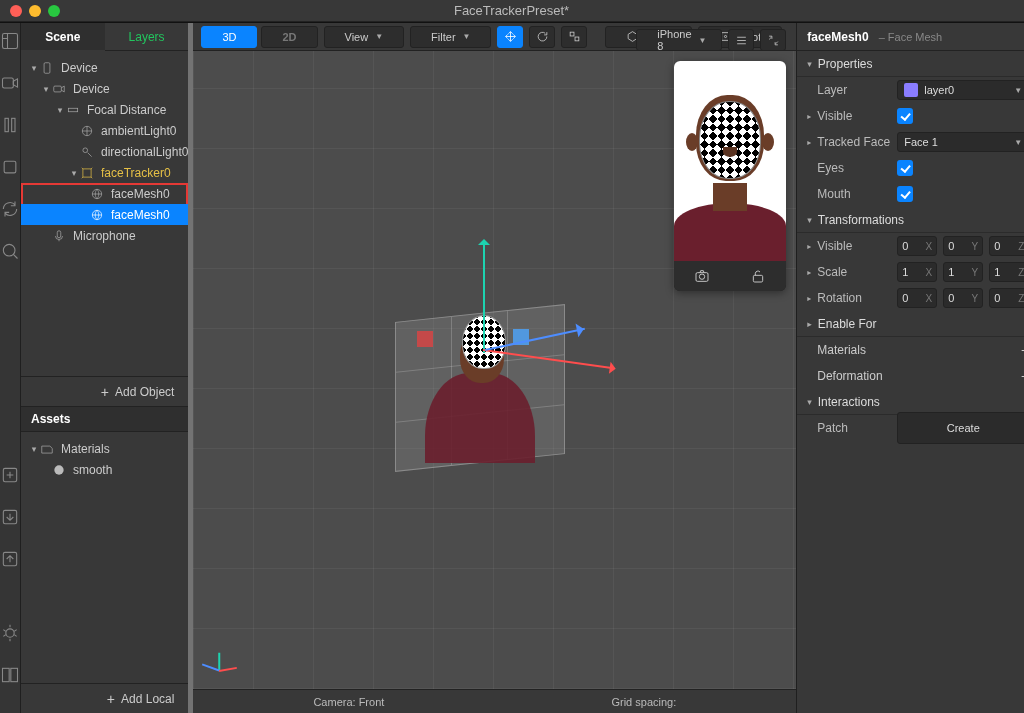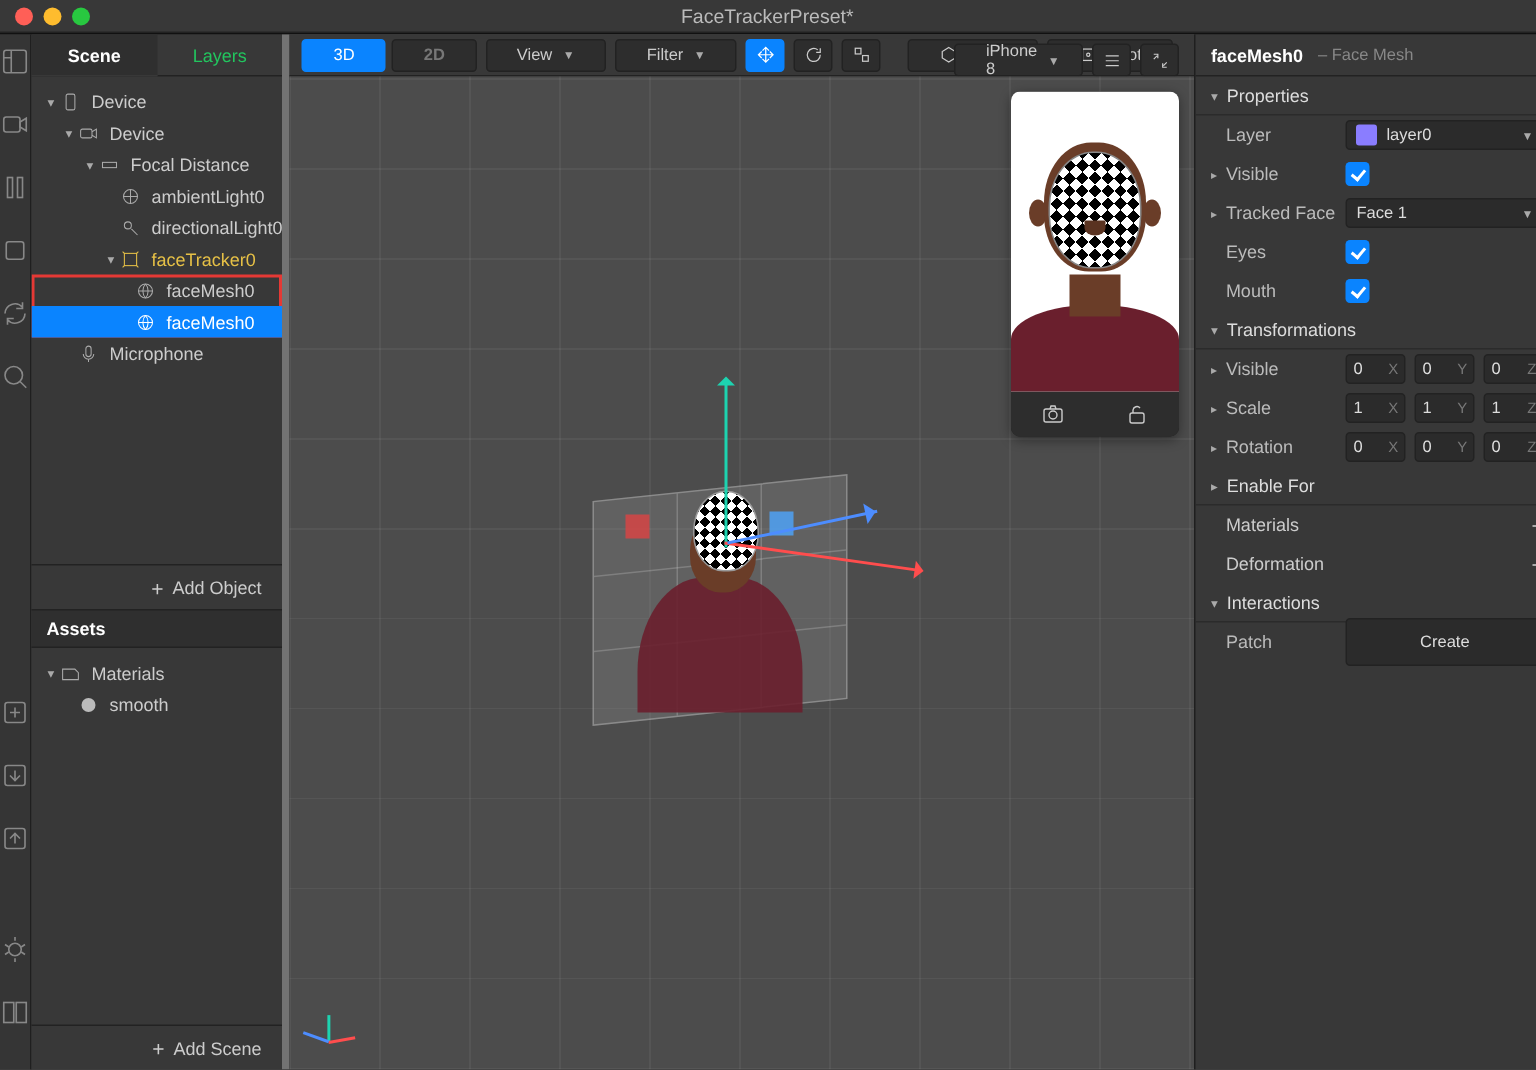--- a/index.html
+++ b/index.html
@@ -332,21 +332,21 @@
             <span class="ico">
               <svg viewBox="0 0 24 24">
                 <circle cx="12" cy="12" r="8" fill="#bbb" stroke="none"></circle>
               </svg>
             </span>
             <span>smooth</span>
           </div>
       </div>
       <div class="panel-footer">
           <span class="plus">+</span>
-          <span>Add Scene</span>
+          <span>Add Local</span>
         </div>
     </div>
 
     <div class="viewport">
       <div class="toolbar">
         <div class="tgroup">
           <div class="tbtn active">3D</div>
           <div class="tbtn dim">2D</div>
         </div>
         <div class="tbtn">
@@ -441,20 +441,24 @@
                 <path d="M9 7l1-3h4l1 3"></path>
               </svg>
             <svg viewBox="0 0 24 24">
                 <rect x="5" y="11" width="14" height="10" rx="2"></rect>
                 <path d="M8 11V8a4 4 0 0 1 7-2"></path>
               </svg>
           </div>
         </div>
       </div>
 
+      <div class="status">
+        <span>Camera: Front</span>
+        <span>Grid spacing:</span>
+      </div>
     </div>
 
     <div class="inspector">
       <div class="insp-head">
         <span class="insp-title">faceMesh0</span>
         <span class="insp-sub">– Face Mesh</span>
       </div>
 
       <div class="section-head">
           <span class="chev">▾</span>

